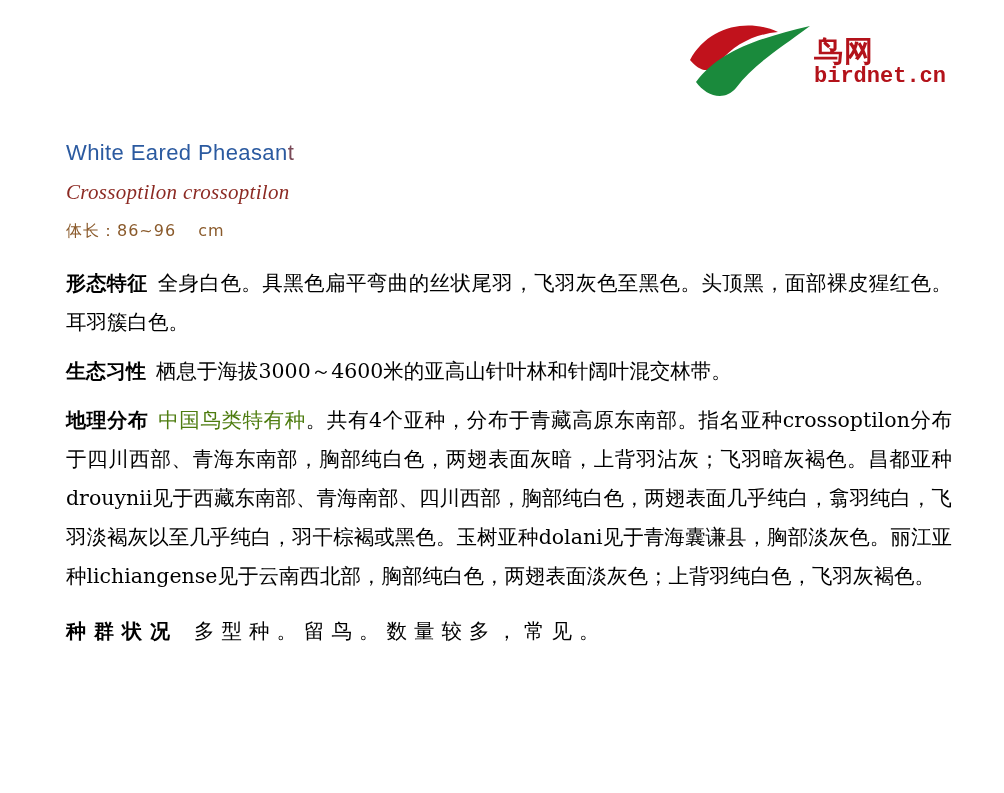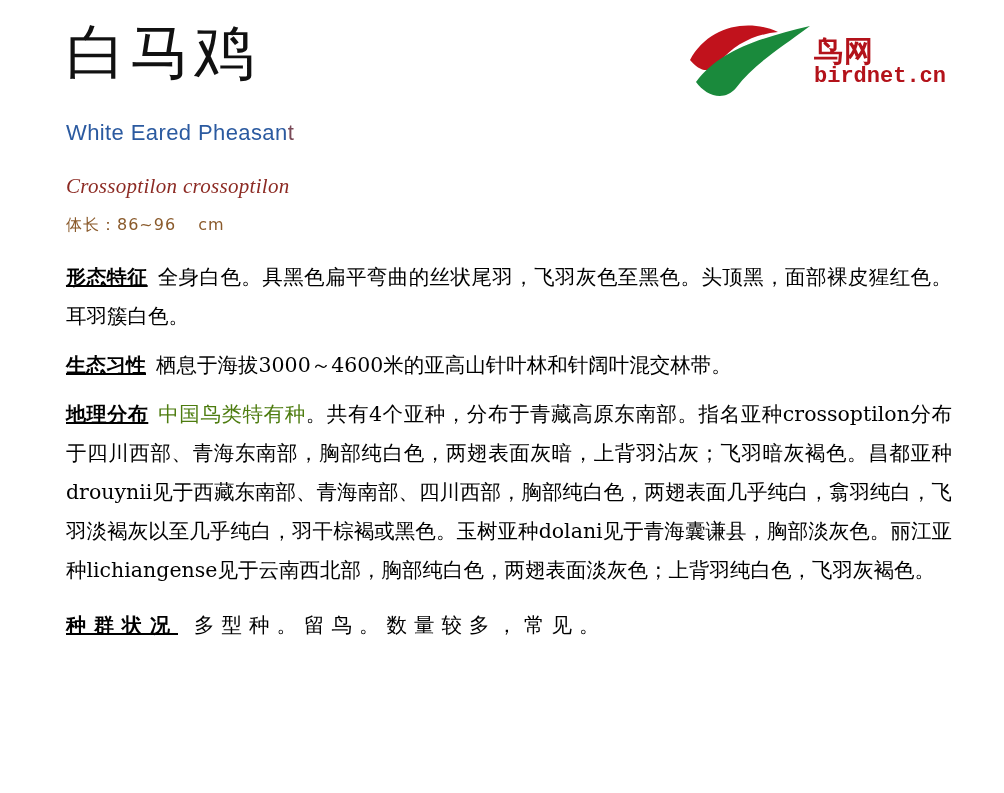--- a/index.html
+++ b/index.html
@@ -68,31 +68,31 @@
     top: 48px;
     font-family: Liberation Mono, monospace;
     font-size: 22px;
     letter-spacing: 0px;
     color: #b3121a;
     font-weight: 700;
   }
 
   
   .name-en {
-    margin: 0 0 0 8px;
+    margin: 20px 0 0 8px;
     font-family: "Liberation Sans", sans-serif;
     font-size: 22px;
     color: #2b5aa0;
     letter-spacing: 0.4px;
   }
   .name-en .tail {
     color: #7a4a58;
   }
   .name-latin {
-    margin: 28px 0 0 8px;
+    margin: 14px 0 0 8px;
     font-family: "Liberation Serif", serif;
     font-style: italic;
     font-size: 21px;
     color: #8c2a23;
     letter-spacing: 0.3px;
   }
   .measure {
     margin: 16px 0 0 8px;
     font-family: "DejaVu Sans", "Liberation Sans", sans-serif;
     font-size: 16px;
@@ -112,21 +112,20 @@
     color: #000000;
     text-align: justify;
     text-justify: inter-character;
     width: 886px;
   }
   .section .label {
     font-family: "DejaVu Sans", "Liberation Sans", sans-serif;
     font-weight: 700;
     font-size: 20px;
     margin-right: 10px;
-    text-decoration: underline;
   }
   .section .hl {
     color: #4d7c0f;
   }
   .section.sparse {
     letter-spacing: 7px;
     margin-top: 16px;
   }
   .section.sparse .label {
     letter-spacing: 8px;
@@ -135,21 +134,20 @@
   .para-morph { margin-top: 22px; }
   .para-eco { margin-top: 10px; }
   .para-dist { margin-top: 10px; }
 </style>
 </head>
 <body>
 
 <div class="page">
 
   <div class="header">
-    <div class="title-cn">白马鸡</div>
 
     <div class="logo">
       <svg width="135" height="86" viewBox="0 0 135 86">
         <path d="M4 44 C22 10, 62 2, 92 16 C70 18, 48 28, 34 46 C24 58, 14 56, 4 44 Z" fill="#c1121c"></path>
         <path d="M10 66 C34 34, 74 22, 124 10 C92 34, 68 48, 50 72 C38 86, 20 80, 10 66 Z" fill="#1a8a3c"></path>
       </svg>
       <div class="logo-text-cn">鸟网</div>
       <div class="logo-text-url">birdnet.cn</div>
     </div>
   </div>

